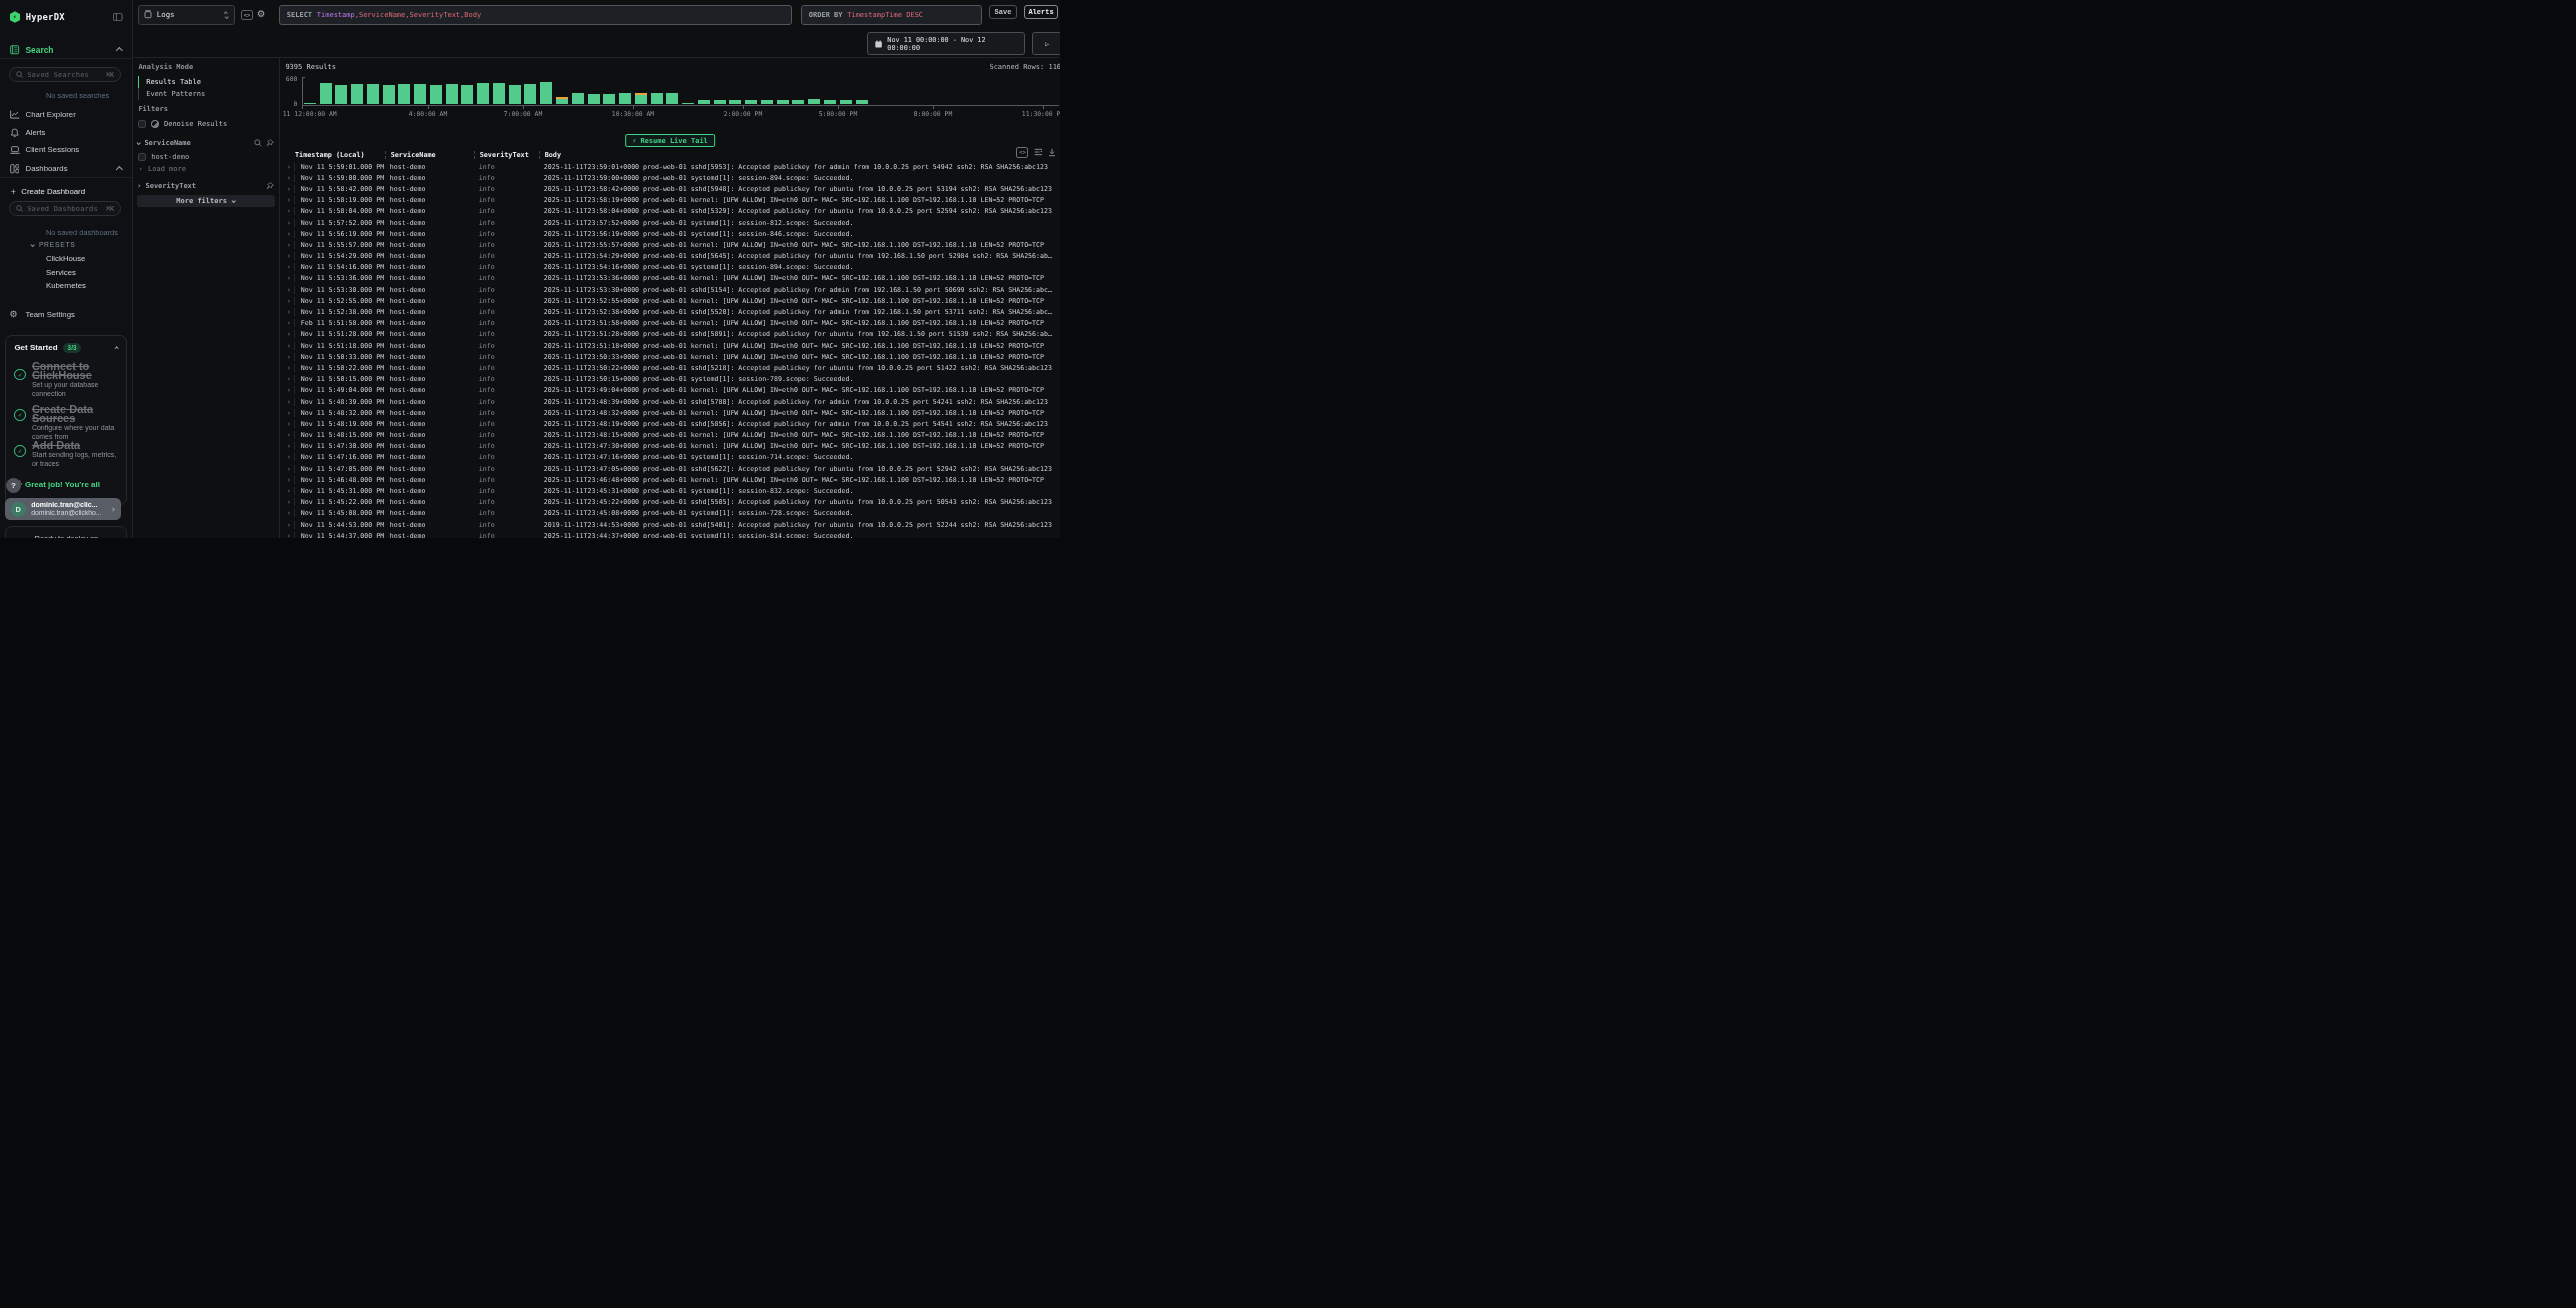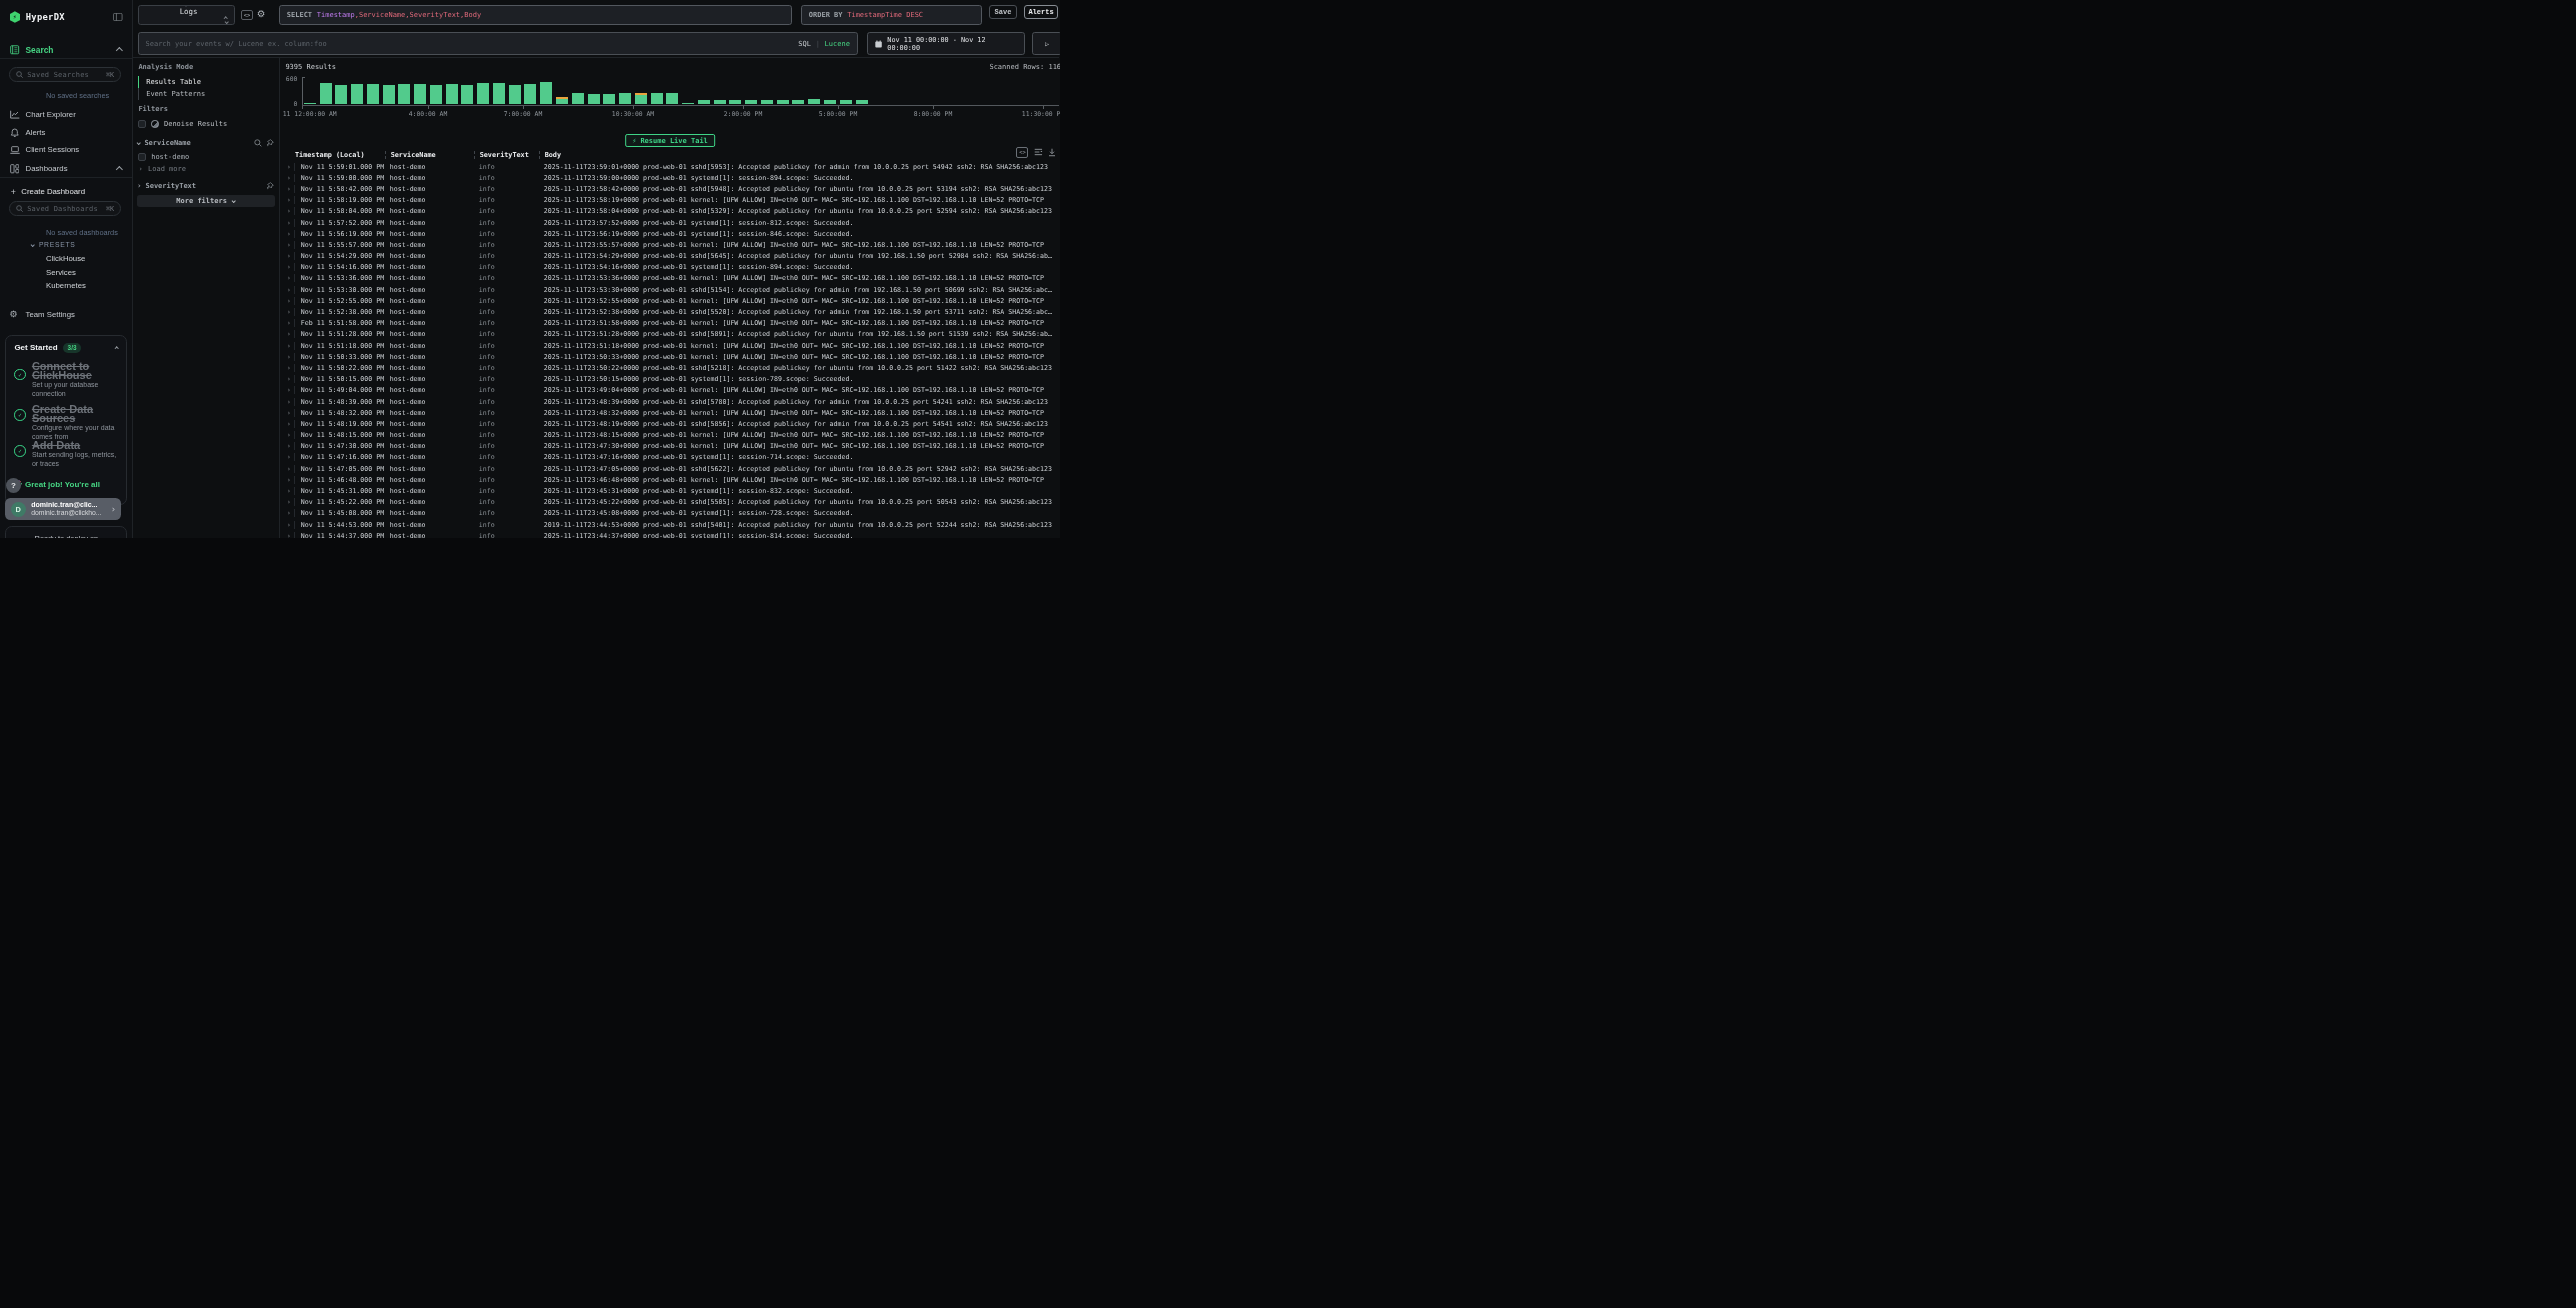--- a/index.html
+++ b/index.html
@@ -45,21 +45,21 @@
   .user-chip { position:absolute; left:5.4px; width:116px; height:22px; background:#585d66; border-radius:5.4px; display:flex; align-items:center; padding:0 5.4px; z-index:8; cursor:pointer; }
   .avatar { width:15px; height:15px; border-radius:50%; background:#3f7a66; color:#d9f5e6; font-size:7.4px; font-weight:bold; display:flex; align-items:center; justify-content:center; font-family:"Liberation Sans",sans-serif; }
   .uc-text { margin-left:5.4px; font-family:"Liberation Sans",sans-serif; line-height:8px; }
   .uc-name { font-size:7px; font-weight:bold; color:#ffffff; }
   .uc-mail { font-size:6.8px; color:#d7d9dc; }
   .uc-chev { margin-left:auto; color:#c3c7cc; font-size:8.8px; }
   .bottom-card { position:absolute; left:5.4px; width:122px; top:526px; height:27px; border:0.7px solid #262a2f; border-radius:6.8px; background:#101216; text-align:center; font-family:"Liberation Sans",sans-serif; font-size:7.4px; color:#c6cacf; padding-top:6.8px; }
   
   .topbar { position:absolute; left:133px; top:0; width:926px; height:58px; border-bottom:0.7px solid #1f2327; background:#0d0f11; z-index:4; }
   .tb-abs { position:absolute; }
-  .box { background:#17191d; border:0.7px solid #3a3f45; border-radius:2.7px; display:flex; align-items:center;flex-direction:column; }
+  .box { background:#17191d; border:0.7px solid #3a3f45; border-radius:2.7px; display:flex; align-items:center; }
   .logs-box { left:4.7px; top:4.7px; width:97px; height:20px; padding:0 5.4px; cursor:pointer; }
   .logs-box .lbl { margin-left:4.7px; font-size:7.4px; color:#dde0e3; }
   .updown { margin-left:auto; display:flex; flex-direction:column; gap:0.7px; align-items:center; }
   .chip { left:108px; top:9.5px; width:12px; height:10.8px; border:0.7px solid #5a5f66; border-radius:2px; color:#aeb4ba; font-size:5.4px; display:flex; align-items:center; justify-content:center; cursor:pointer; }
   .gear-btn { left:124px; top:8px; color:#aeb4ba; font-size:9.5px; font-family:"DejaVu Sans",sans-serif; cursor:pointer; }
   .query-box { background:#1d2025; border:0.7px solid #52575e; border-radius:2.7px; height:20px; display:flex; align-items:center; padding:0 6.8px; font-size:7px; white-space:nowrap; overflow:hidden; cursor:text; }
   .select-box { left:146px; top:4.7px; width:513px; }
   .order-box { left:668px; top:4.7px; width:181px; }
   .kw { color:#9aa0a6; font-weight:bold; margin-right:4.7px; }
   .fld-purple { color:#c07cf0; }
@@ -321,28 +321,20 @@
     </div>
 
     <div class="tb-abs query-box order-box">
       <span class="kw">ORDER BY</span>
       <span class="fld-salmon">TimestampTime DESC</span>
     </div>
 
     <div class="tb-abs tb-btn save-btn">Save</div>
     <div class="tb-abs tb-btn alerts-btn">Alerts</div>
 
-    <div class="tb-abs search-box">
-      <input type="text" placeholder="Search your events w/ Lucene ex. column:foo" style="">
-      <span class="lang-toggle">
-        <span class="lang-sql">SQL</span>
-        <span class="lang-sep">|</span>
-        <span class="lang-lucene">Lucene</span>
-      </span>
-    </div>
 
     <div class="tb-abs date-box">
       <svg class="ic" width="7.4" height="8" viewBox="0 0 11 12">
           <rect x="0.5" y="2" width="10" height="9.5" rx="1.5" fill="#c9cdd1"></rect>
           <line x1="3" y1="0.5" x2="3" y2="3" stroke="#c9cdd1" stroke-width="1.5"></line>
           <line x1="8" y1="0.5" x2="8" y2="3" stroke="#c9cdd1" stroke-width="1.5"></line>
         </svg>
       <span>Nov 11 00:00:00 - Nov 12 00:00:00</span>
     </div>
 

